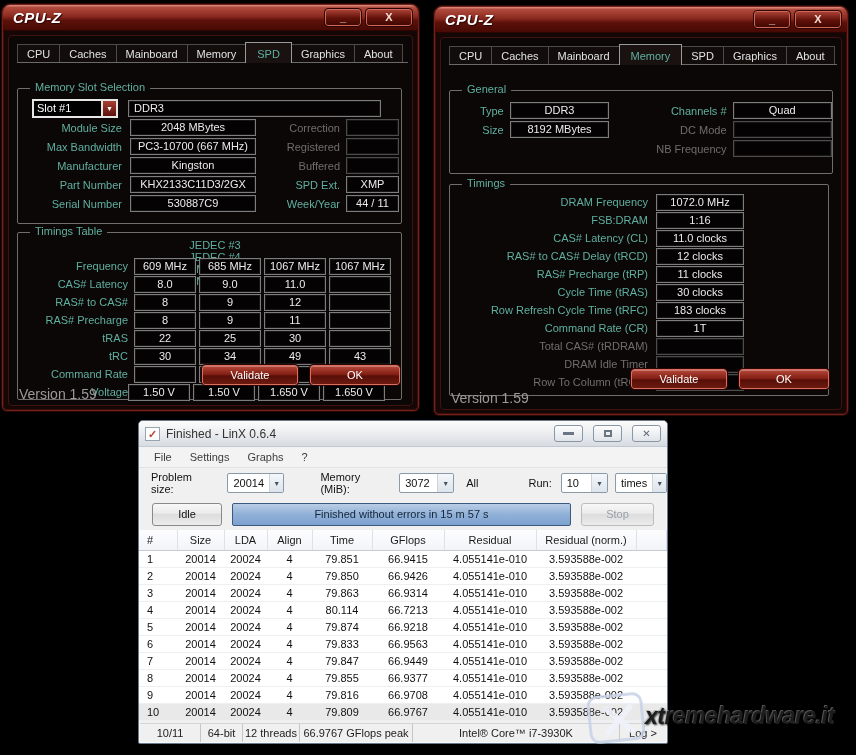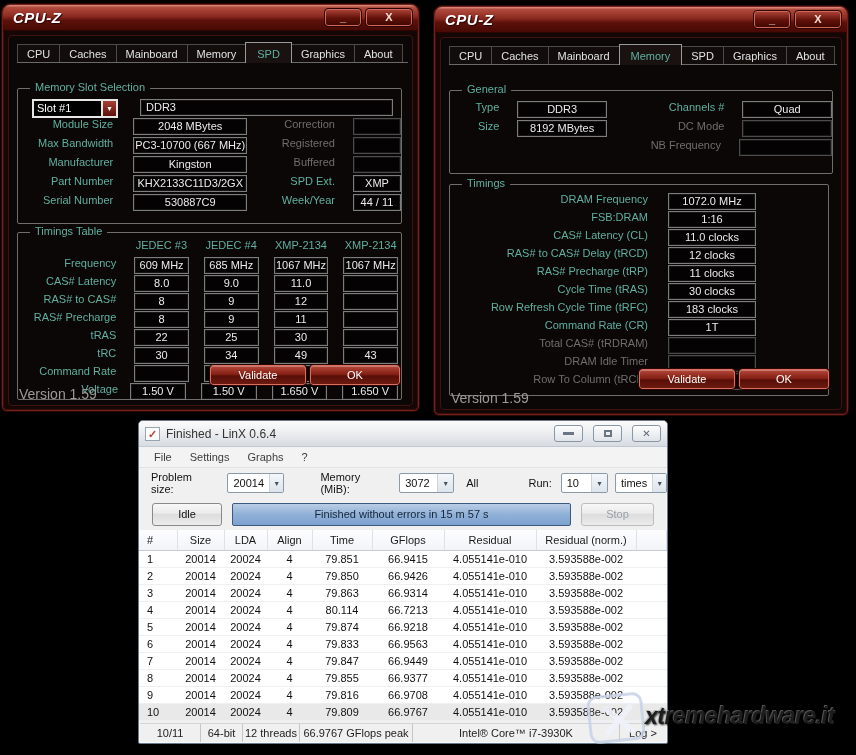--- a/index.html
+++ b/index.html
@@ -24,37 +24,37 @@
     background:#0c0707; border:1px solid #401210; border-radius:4px; }
   .tabs { display:flex; align-items:flex-end; margin:5px 4px 0 8px; height:22px;
     border-bottom:1px solid #6a6a6a; }
   .tab { padding:3px 9px 2px; font-size:11px; color:#e2e2e2; background:#120c0b;
     border:1px solid #4a4a4a; border-bottom:none; margin-right:-1px; white-space:nowrap; }
   .tab.active { color:#5fb0a0; background:#1a1211; border-color:#9a9a9a; padding:5px 11px 3px;
     position:relative; z-index:2; margin-bottom:-1px; }
   .group { position:absolute; border:1px solid #6e6e6e; border-radius:2px; }
   .gtitle { position:absolute; top:-8px; left:12px; background:#0c0707; padding:0 5px;
     color:#5fb0a0; font-size:11px; white-space:nowrap; }
-  .crow { display:flex; align-items:flex-start; height:19px;gap:12px; }
+  .crow { display:flex; align-items:center; height:19px; }
   .clabel { color:#5fb0a0; font-size:11px; text-align:right; white-space:nowrap; }
   .clabel.dim, .dimtxt { color:#6e6e6e; }
   .fld { background:#040202; border:1px solid #7d7d7d; height:17px; line-height:15px;
     color:#ececec; font-size:11px; text-align:center; box-shadow:inset 0 0 0 1px #161616;
     overflow:hidden; white-space:nowrap; }
   .fld.dim { border-color:#4c4c4c; }
   .slotcombo { display:flex; width:86px; height:19px; background:#000; border:2px solid #e6e6e6; }
   .slotcombo .sval { flex:1; color:#fff; font-size:11px; padding:1px 3px; white-space:nowrap; }
   .slotcombo .sarr { width:15px; border-left:2px solid #e6e6e6; color:#fff; font-size:7px;
     display:flex; align-items:center; justify-content:center;
     background:linear-gradient(#a84034,#5c110a); }
   .redbtn { height:20px; border:1px solid #d9705f; outline:1px solid #2a0503; border-radius:3px;
     color:#fff; font-size:11px; display:flex; align-items:center; justify-content:center;
     background:linear-gradient(#b5483a,#811e13 48%,#570f08 55%,#6d1a10);
     box-shadow:inset 0 1px 0 rgba(255,255,255,.28); }
-  .btns { position:absolute; right:12px; bottom:20px; display:flex; gap:4px; }
+  .btns { position:absolute; right:12px; bottom:20px; display:flex; gap:12px; }
   .version { position:absolute; left:10px; bottom:3px; color:#9a9a9a; font-size:14px;text-align:right; }
   .tcell { width:62px; margin-right:3px; }
   .thead { width:62px; margin-right:3px; color:#5fb0a0; font-size:11px; text-align:center; }
 
   
   #cpuzL { left:2px; top:4px; width:417px; height:407px; }
   #cpuzR { left:434px; top:6px; width:414px; height:409px; }
   #cpuzL .groupSlot { left:8px; right:10px; top:52px; height:136px; padding:10px 0 0 14px; }
   #cpuzL .groupTim  { left:8px; right:10px; top:196px; height:168px; padding:6px 0 0 14px; }
   #cpuzR .groupGen  { left:8px; right:8px; top:52px; height:84px; padding:10px 0 0 10px; }
@@ -179,21 +179,21 @@
         <div class="crow">
           <span class="clabel" style="width:90px; margin-right:8px;">Serial Number</span>
           <div class="fld" style="width:126px;">530887C9</div>
           <span class="clabel" style="width:84px; margin-right:6px;">Week/Year</span>
           <div class="fld" style="width:53px;">44 / 11</div>
         </div>
       </div>
 
       <div class="group groupTim">
         <span class="gtitle">Timings Table</span>
-        <div class="crow" style="height:18px;">
+        <div class="crow" style="height:18px;flex-direction:column;">
           <span style="width:102px;"></span>
           <span class="thead">JEDEC #3</span>
           <span class="thead">JEDEC #4</span>
           <span class="thead">XMP-2134</span>
           <span class="thead">XMP-2134</span>
         </div>
         <div>
 
             <div class="crow" style="height:18px;">
               <span class="clabel" style="width:96px; margin-right:6px;">Frequency</span>

